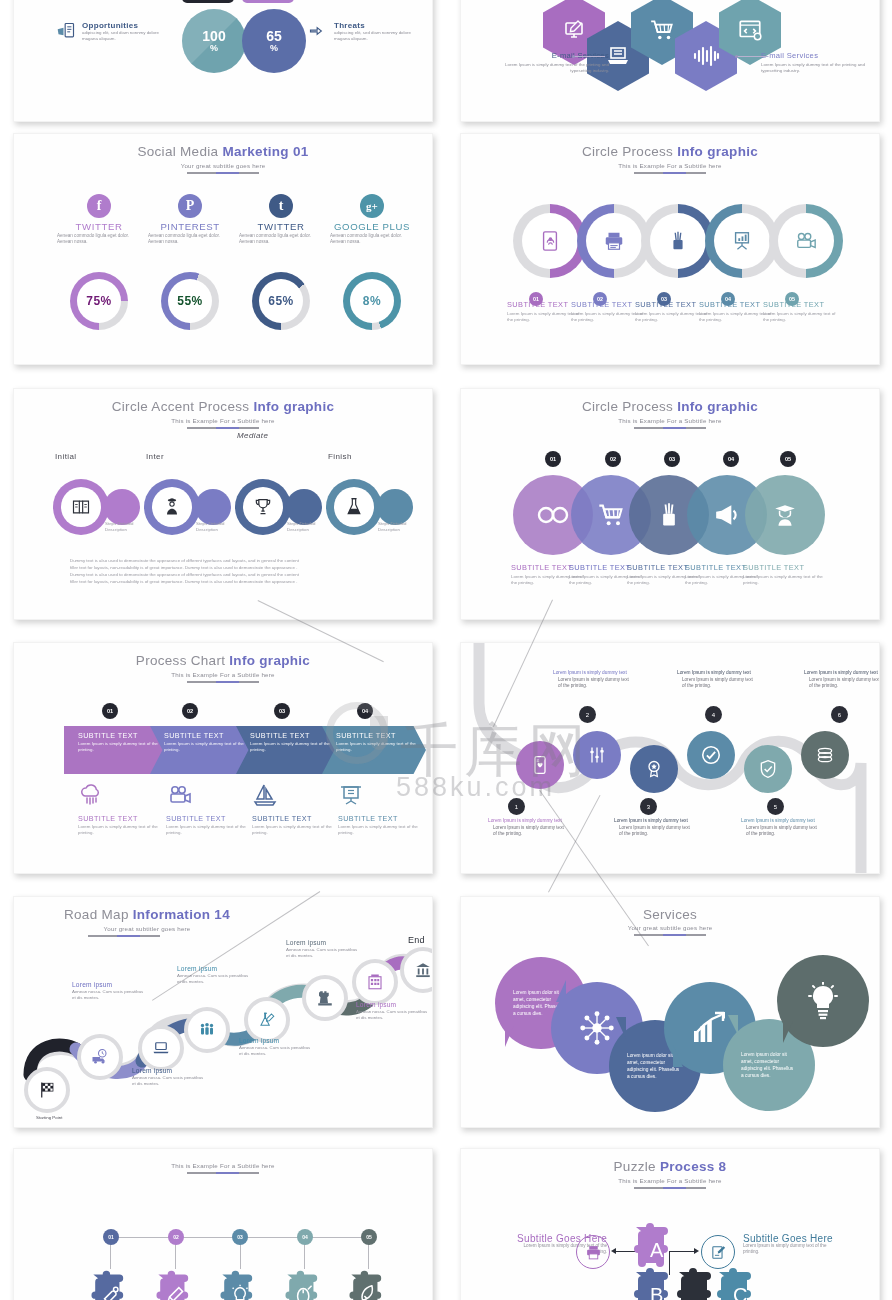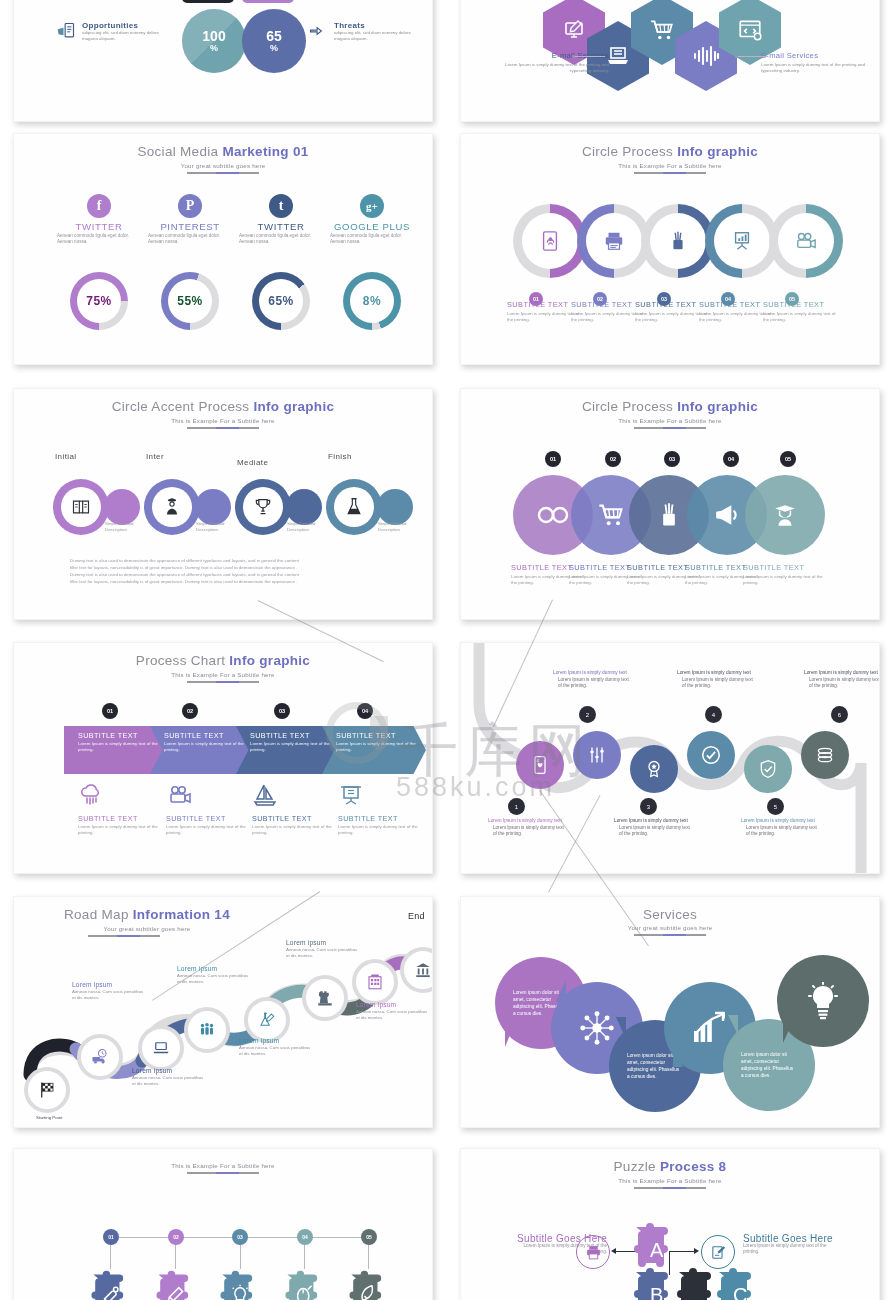--- a/index.html
+++ b/index.html
@@ -416,21 +416,21 @@
           <ellipse cx="12" cy="4" rx="5" ry="1.6" fill="#2c3039"></ellipse>
           <path d="M9 4c0-1.6 1.3-2.4 3-2.4s3 .8 3 2.4" fill="#2c3039"></path>
           <circle cx="12" cy="8.5" r="2.6" fill="none" stroke="#2c3039" stroke-width="1.3"></circle>
           <path d="M6 21c0-4 2.8-7 6-7s6 3 6 7z" fill="#2c3039"></path>
         </svg>
       </div>
     </div>
     <div class="acc-dot" style="left:181px;top:100px;background:#7a7cc4;"></div>
     <div class="acc-sub" style="left:182px;top:132px;">Steps Detailed Description</div>
 
-    <div class="acc-label" style="left:223px;top:69px;">Mediate</div>
+    <div class="acc-label" style="left:223px;top:42px;font-style:italic;">Mediate</div>
     <div class="acc-ring" style="left:221px;top:90px;background:#4f6a9a;">
       <div class="acc-in">
         <svg width="20" height="20" viewBox="0 0 24 24">
           <path d="M7 3h10v5a5 5 0 01-10 0z" fill="none" stroke="#2c3039" stroke-width="1.5"></path>
           <path d="M7 4H4v2a3 3 0 003 3M17 4h3v2a3 3 0 01-3 3" fill="none" stroke="#2c3039" stroke-width="1.4"></path>
           <path d="M12 13v4M9 20h6M10 17h4" stroke="#2c3039" stroke-width="1.6"></path>
         </svg>
       </div>
     </div>
     <div class="acc-dot" style="left:272px;top:100px;background:#4f6a9a;"></div>
@@ -821,21 +821,21 @@
         <path d="M3 8L12 3l9 5z" fill="#5a6a78"></path>
         <g fill="#5a6a78">
             <rect x="5" y="10" width="2.4" height="8"></rect>
             <rect x="10.8" y="10" width="2.4" height="8"></rect>
             <rect x="16.6" y="10" width="2.4" height="8"></rect>
           </g>
         <rect x="3" y="19" width="18" height="2.4" fill="#5a6a78"></rect>
       </svg>
     </div>
     <div class="rm-cap" style="left:394px;top:14px;width:26px;">
-      <div class="h" style="color:#2c3039;font-size:9px;line-height:10px;">End</div>
+      <div class="h" style="color:#2c3039;font-size:9px;line-height:10px;margin-top:24px;">End</div>
     </div>
   </div>
 
   <div class="card card-right" style="top:896px;height:232px;">
     <div class="title-wrap">
       <div class="ttl">
         <span class="g">Services</span>
       </div>
       <div class="sub" style="width:110px;margin:2px auto 0;">Your great subtitle goes here</div>
       <div class="rule"></div>

